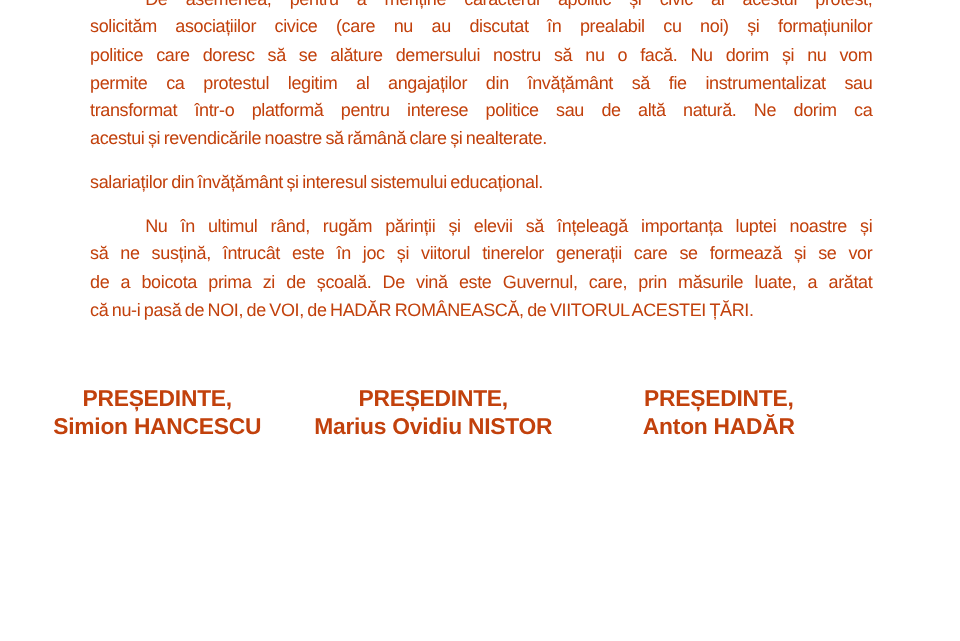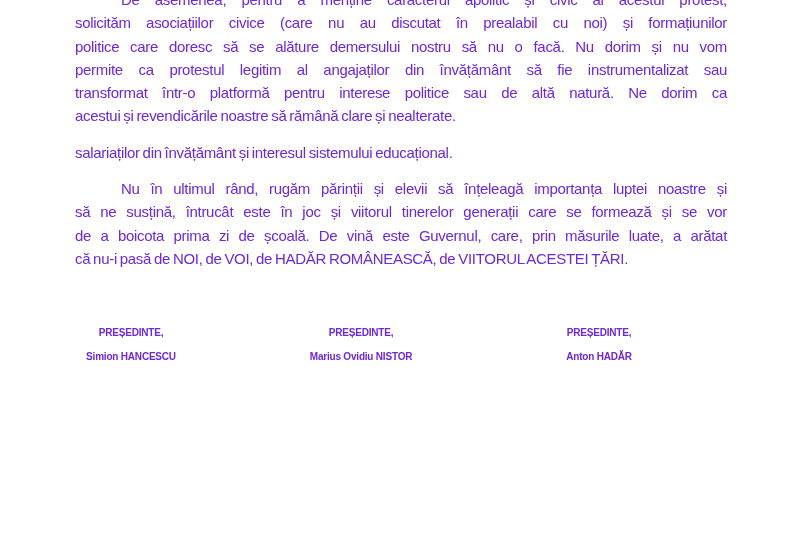--- a/index.html
+++ b/index.html
@@ -7,21 +7,21 @@
     padding: 0;
     background: #ffffff;
   }
   .page {
     position: relative;
     width: 800px;
     height: 534px;
     background: #ffffff;
     overflow: hidden;
     font-family: "Liberation Sans", "DejaVu Sans", sans-serif;
-    color: #6d28d9;
+    color: #c2410c;
   }
   .content {
     padding: 0 73px 0 75px;
     margin-top: -12px;
   }
   .para {
     margin: 0 0 13px 0;
     font-size: 15px;
     line-height: 23.3px;
     letter-spacing: -0.3px;
@@ -37,21 +37,21 @@
     text-indent: 46px;
   }
   .line.last {
     text-align-last: left;
   }
   .signatures {
     position: relative;
     margin-top: 51px;
     height: 50px;
     font-weight: bold;
-    font-size: 10px;
+    font-size: 19px;
     line-height: 23.3px;
     letter-spacing: -0.2px;
   }
   .sig {
     position: absolute;
     top: 0;
     transform: translateX(-50%);
     text-align: center;
     white-space: nowrap;
   }

